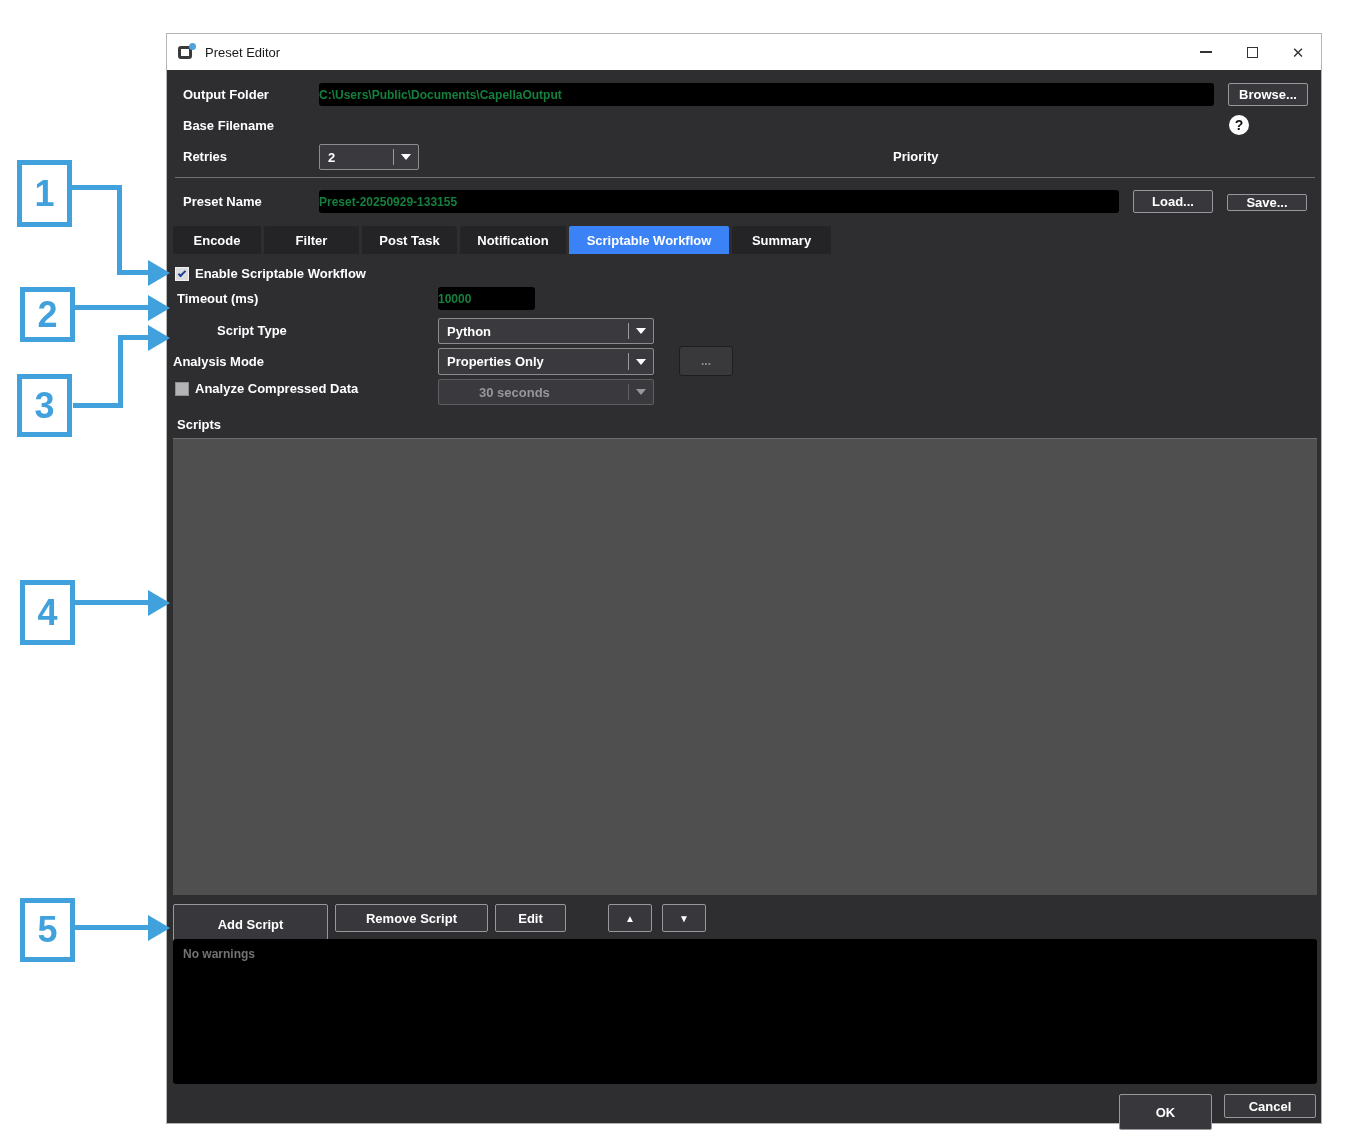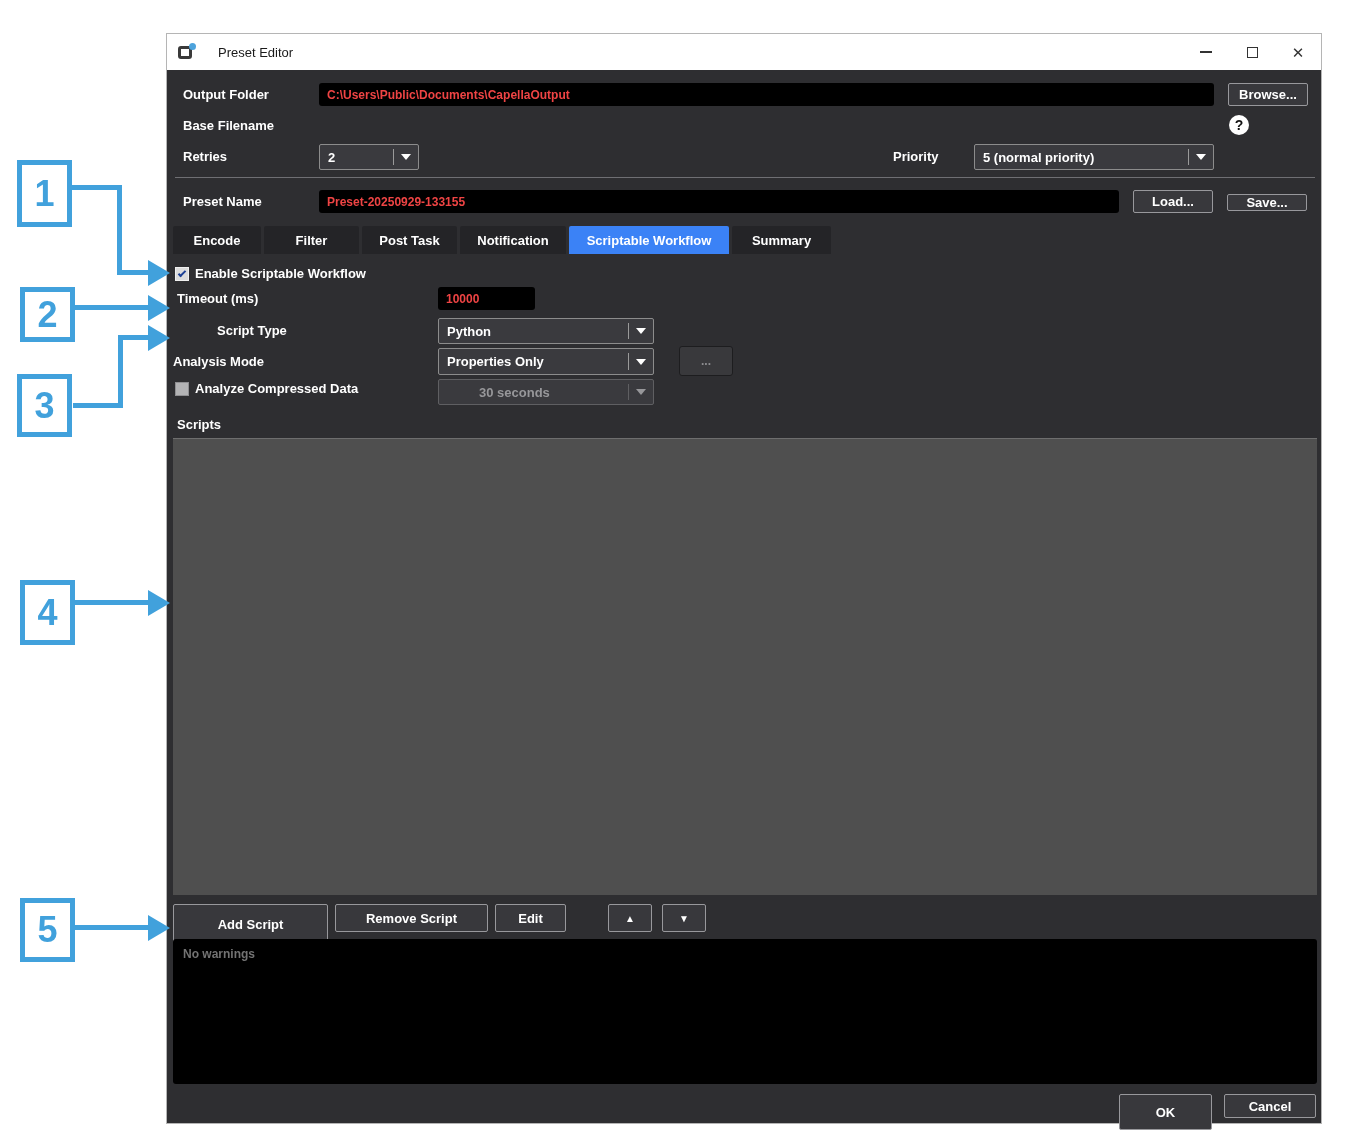--- a/index.html
+++ b/index.html
@@ -10,31 +10,31 @@
   
   .dialog { position:absolute; left:166px; top:33px; width:1156px; height:1091px;
             border:1px solid #b5b5b5; background:#2e2e31; }
   .titlebar { position:absolute; left:0; top:0; width:100%; height:36px; background:#ffffff;
               display:flex; align-items:center; }
   .app-icon { width:18px; height:18px; margin-left:11px; position:relative; }
   .app-icon .sq { position:absolute; left:0; top:3px; width:14px; height:13px;
                   border:3px solid #3a3a3a; border-radius:3px; }
   .app-icon .dot { position:absolute; right:0; top:0; width:7px; height:7px;
                    border-radius:50%; background:#4da3dc; }
-  .title-text { margin-left:22px; font-size:13px; color:#1a1a1a; }
+  .title-text { margin-left:9px; font-size:13px; color:#1a1a1a; }
   .win-controls { position:absolute; right:0; top:0; height:36px; display:flex; }
   .win-btn { width:46px; height:36px; display:flex; align-items:center; justify-content:center; }
   .glyph-min { width:12px; height:0; border-bottom:2px solid #333; }
   .glyph-max { width:11px; height:11px; border:1.5px solid #333; }
   .glyph-close { font-size:15px; color:#333; line-height:1; }
 
   
   .lbl { position:absolute; color:#ffffff; font-size:13px; font-weight:600; }
-  .tinput { position:absolute; background:#000000; color:#ef4444; font-size:12px; font-weight:700;
-            border-radius:3px; display:flex; align-items:center; padding-left:8px; }
+  .tinput { position:absolute; background:#000000; color:#15803d; font-size:12px; font-weight:700;
+            border-radius:3px; display:flex; align-items:center; }
   .btn { position:absolute; background:#38383c; border:1px solid #98989c; border-radius:2px;
          color:#ffffff; font-size:13px; font-weight:600; display:flex; align-items:center;
          justify-content:center; }
   .combo { position:absolute; background:#3a3a3e; border:1px solid #8c8c8c; border-radius:2px;
            color:#ffffff; font-size:13px; font-weight:600; display:flex; align-items:center; }
   .combo .val { flex:1; padding-left:8px; overflow:hidden; white-space:nowrap; }
   .combo .sep { width:1px; height:70%; background:#9a9a9a; }
   .combo .arrow-box { width:24px; display:flex; align-items:center; justify-content:center; }
   .tri-down { width:0; height:0; border-left:5px solid transparent; border-right:5px solid transparent;
               border-top:6px solid #ffffff; }
@@ -116,27 +116,20 @@
     <div class="lbl" style="left:16px; top:110px; line-height:26px;">Retries</div>
     <div class="combo" style="left:152px; top:110px; width:100px; height:26px;">
       <div class="val">2</div>
       <div class="sep"></div>
       <div class="arrow-box">
           <div class="tri-down"></div>
         </div>
     </div>
 
     <div class="lbl" style="left:726px; top:110px; line-height:26px;">Priority</div>
-    <div class="combo" style="left:807px; top:110px; width:240px; height:26px;">
-      <div class="val">5 (normal priority)</div>
-      <div class="sep"></div>
-      <div class="arrow-box">
-          <div class="tri-down"></div>
-        </div>
-    </div>
 
     <div class="separator" style="top:143px;"></div>
 
     <div class="lbl" style="left:16px; top:156px; line-height:23px;">Preset Name</div>
     <div class="tinput" style="left:152px; top:156px; width:800px; height:23px;">Preset-20250929-133155</div>
     <div class="btn" style="left:966px; top:156px; width:80px; height:23px;">Load...</div>
     <div class="btn" style="left:1060px; top:160px; width:80px; height:17px;">Save...</div>
 
     <div class="tab" style="left:6px; width:88px;">Encode</div>
     <div class="tab" style="left:97px; width:95px;">Filter</div>

